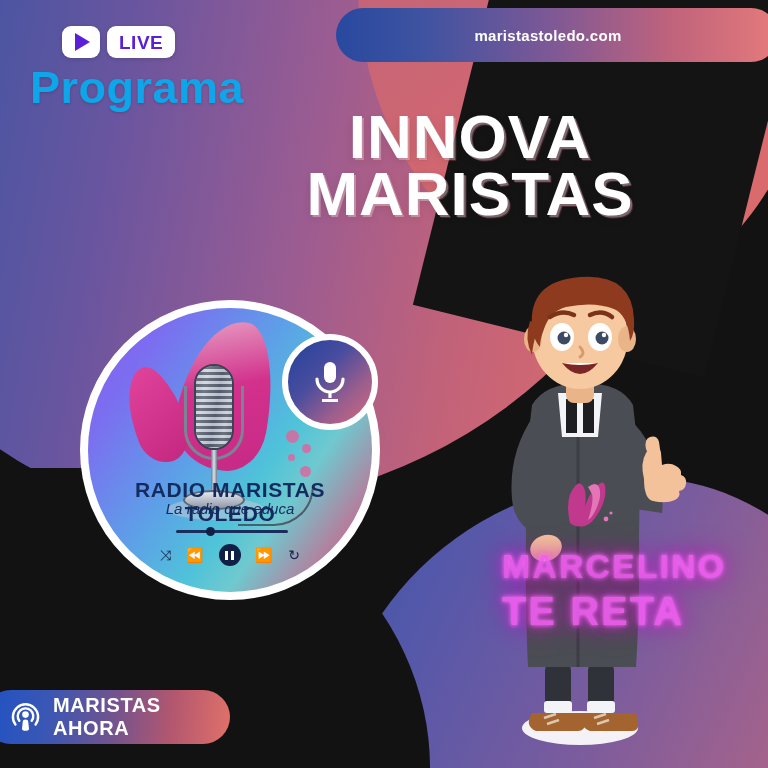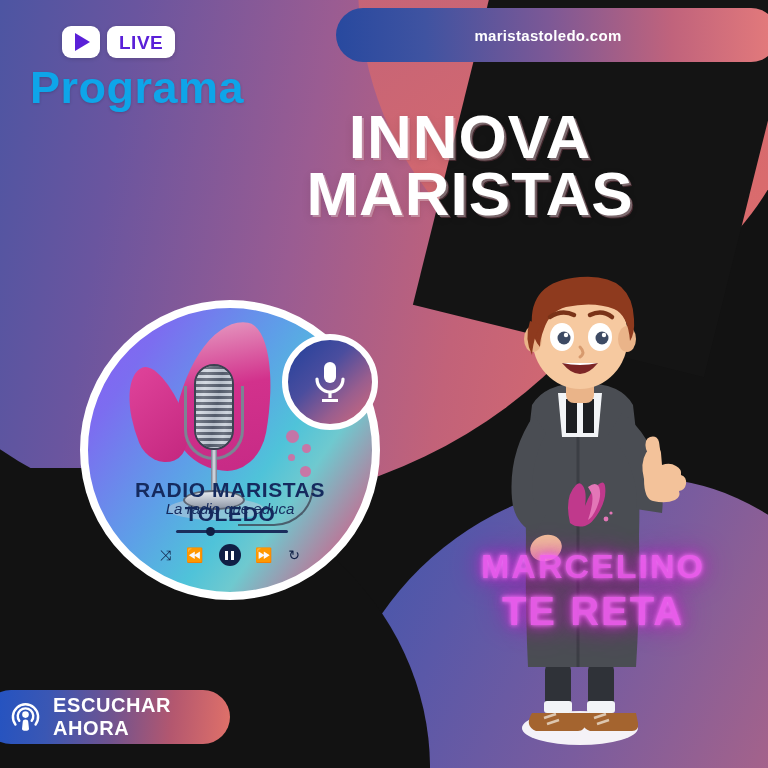--- a/index.html
+++ b/index.html
@@ -271,21 +271,21 @@
     font-weight:bold;
     letter-spacing:2px;
     text-align:center;
     text-shadow:
       0 0 4px #ff7bff,
       0 0 10px #e03ce0,
       0 0 20px #c41fc4,
       0 0 34px #a018a0;
     opacity:.92;
   }
-  .neon-1 { left:468px; top:547px; width:250px; font-size:34px; }
+  .neon-1 { left:489px; top:547px; width:250px; font-size:34px; }
   .neon-2 { left:468px; top:589px; width:250px; font-size:40px; }
 
   
   .listen-btn {
     position:absolute; left:-16px; bottom:24px;
     height:54px; width:246px;
     border-radius:27px;
     background:linear-gradient(95deg,#1f52c4 0%,#3a57b4 26%,#70538f 52%,#b3576f 76%,#e07169 100%);
     display:flex; align-items:center; gap:12px;
     padding-left:26px;
@@ -450,16 +450,16 @@
   <div class="neon neon-1">MARCELINO</div>
   <div class="neon neon-2">TE RETA</div>
 
   <div class="listen-btn">
     <svg viewBox="0 0 32 32">
       <circle cx="16" cy="13" r="3.4" fill="#fff"></circle>
       <path d="M13.2 20 q0 -2 2.8 -2 q2.8 0 2.8 2 l.8 7.5 q0 2.2 -3.6 2.2 q-3.6 0 -3.6 -2.2 z" fill="#fff"></path>
       <path d="M9.6 19.4 a8 8 0 1 1 12.8 0" stroke="#fff" stroke-width="2.5" fill="none" stroke-linecap="round"></path>
       <path d="M5.6 23.2 a13 13 0 1 1 20.8 0" stroke="#fff" stroke-width="2.5" fill="none" stroke-linecap="round"></path>
     </svg>
-    <span>ESCUCHAR AHORA</span>
+    <span>MARISTAS AHORA</span>
   </div>
 
 </div>
 
 </body></html>

